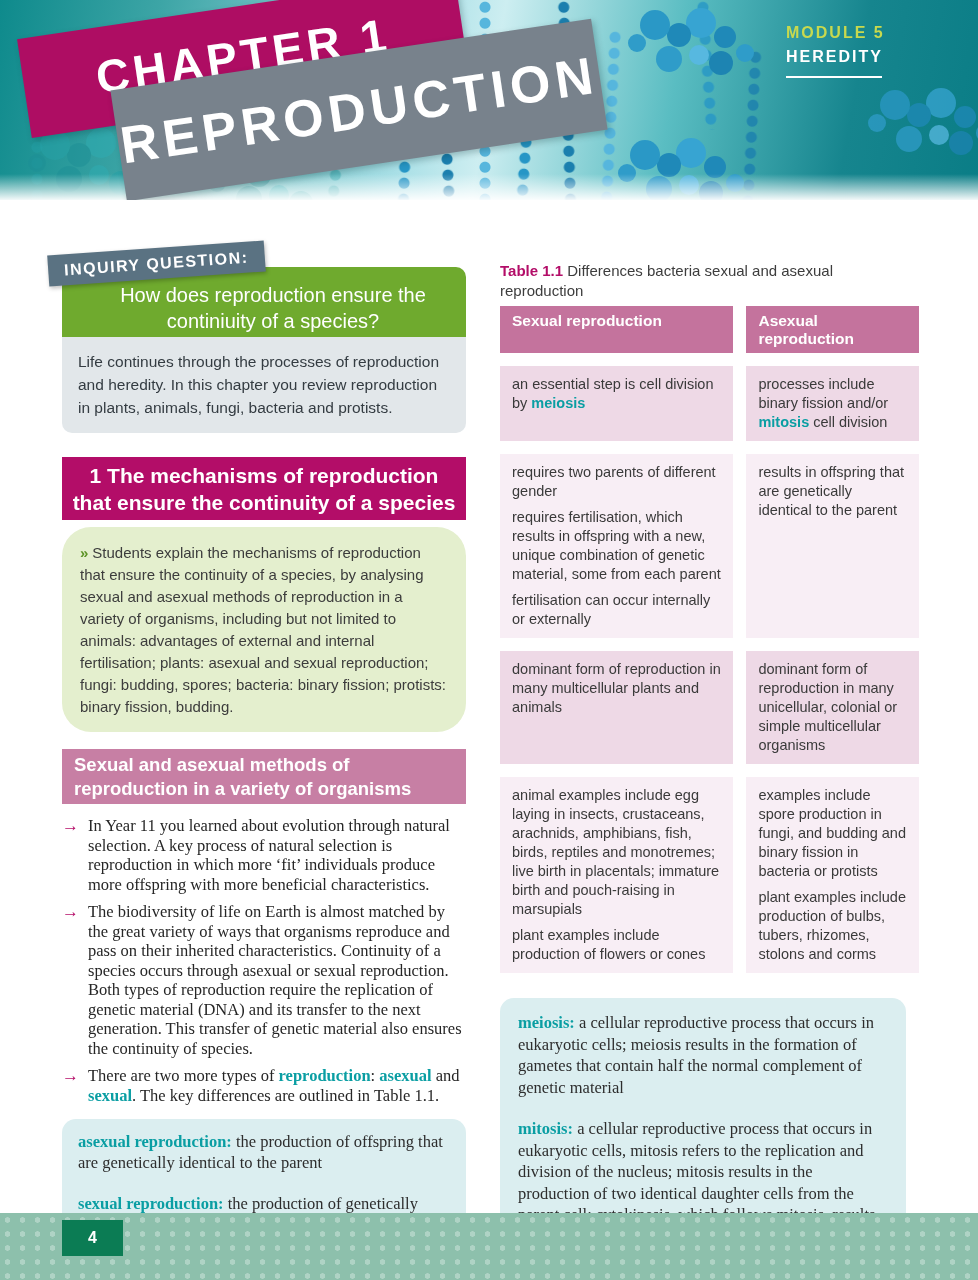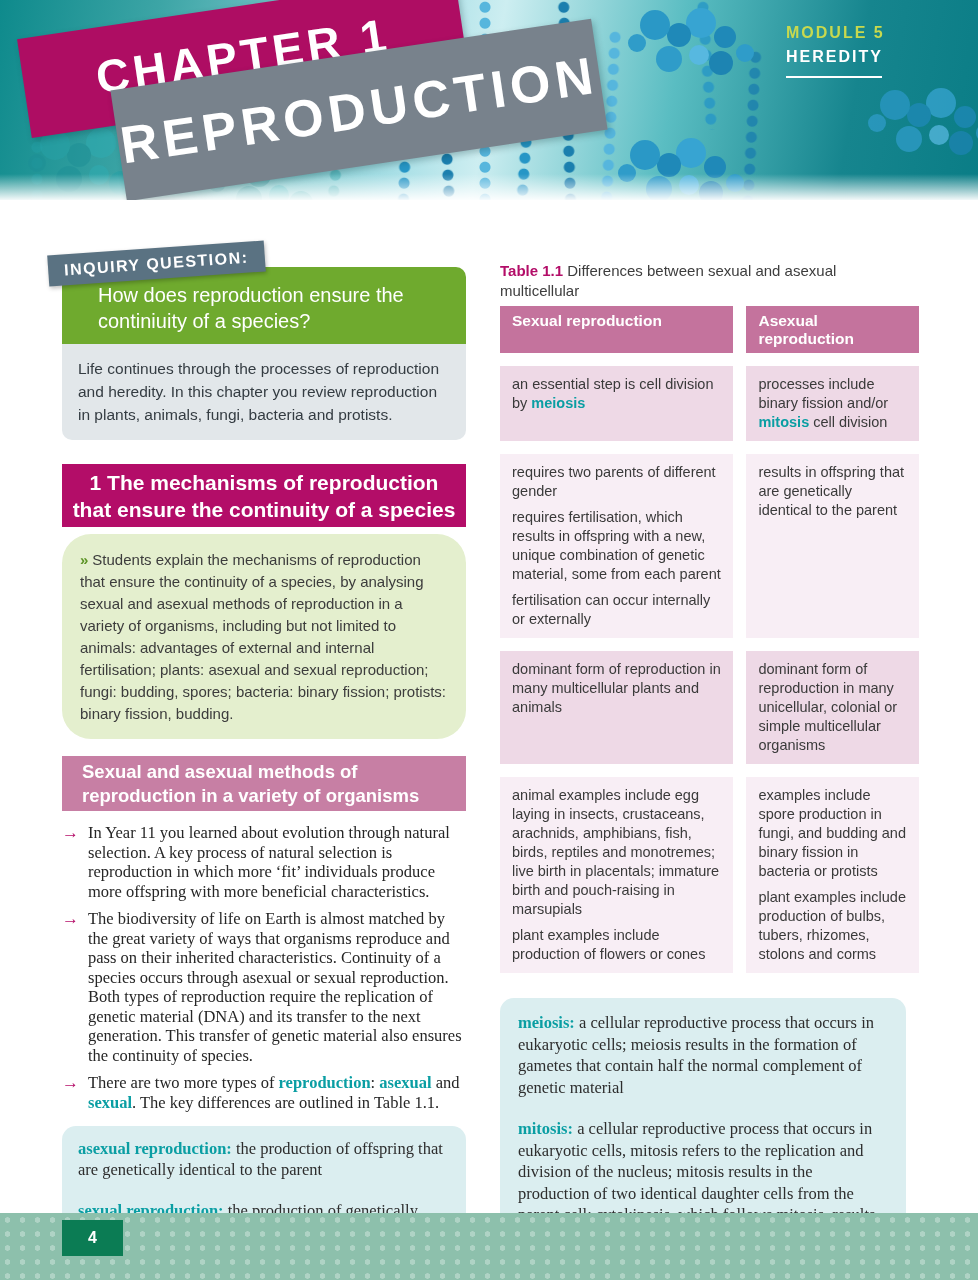--- a/index.html
+++ b/index.html
@@ -36,32 +36,32 @@
 
   
   .col-left  { position:absolute; left:62px;  top:248px; width:404px; }
   .col-right { position:absolute; left:500px; top:261px; width:406px; }
 
   
   .inquiry-banner { position:relative; display:inline-block; margin-left:-14px; transform:rotate(-4deg);
       background:#5a7282; color:#fff; font-size:16px; font-weight:bold; letter-spacing:1.5px;
       padding:7px 16px 6px; z-index:2; box-shadow:1px 2px 4px rgba(0,0,0,.25); }
   .q-green { margin-top:-12px; background:#6faa2e; border-radius:10px 10px 0 0;
-      padding:15px 18px 10px 36px; color:#fff; font-size:20px; line-height:26px; }
+      padding:15px 18px 3px 36px; color:#fff; font-size:20px; line-height:26px;text-align:center; }
   .q-gray { background:#e2e7ea; border-radius:0 0 10px 10px; padding:13px 16px 14px 16px;
       color:#343c42; font-size:15.5px; line-height:23px; }
 
   .sec-heading { margin-top:24px; background:#b30d68; color:#fff; text-align:center;
       font-size:21px; font-weight:bold; line-height:27px; padding:5px 8px 4px; min-height:63px; }
   .outcomes { margin-top:7px; background:#e4efce; padding:15px 18px 14px; color:#3c3c3c;
       font-size:15px; line-height:22px; min-height:156px;border-radius:29px; }
   .chev { color:#5d9426; font-weight:bold; margin-right:4px; }
 
   .sub-heading { margin-top:17px; background:#c77fa4; color:#fff; font-size:18.5px; font-weight:bold;
-      line-height:24px; padding:4px 20px 3px; min-height:49px; }
+      line-height:24px; padding:4px 12px 3px; min-height:49px; }
 
   .bullets { margin-top:12px; }
   .bullet { display:flex; margin-bottom:8px; }
   .bullet .arrow { flex:0 0 26px; color:#b50d68; font-weight:bold; font-size:17px; line-height:19.5px; }
   .bullet .btxt { flex:1; font-family:"Liberation Serif", serif; font-size:16.5px; line-height:19.5px; color:#262626; }
 
   .def-box { background:#dbeef0; border-radius:14px; padding:12px 16px;
       font-family:"Liberation Serif", serif; font-size:16.5px; line-height:21px; color:#2d2d2d; }
   .def-box p + p { margin-top:20px; }
   .def-left { margin-top:14px; min-height:130px; }
@@ -158,21 +158,21 @@
 
     <div class="def-box def-left">
       <p><span class="term">asexual reproduction:</span><span> the production of offspring that are genetically identical to the parent</span></p>
       <p><span class="term">sexual reproduction:</span><span> the production of genetically different offspring resulting from two parents, each producing gametes which fuse in a process called fertilisation</span></p>
     </div>
   </div>
 
   <div class="col-right">
 
     <p class="caption">
-      <span class="cap-label">Table 1.1</span><span> Differences between sexual and asexual multicellular</span>
+      <span class="cap-label">Table 1.1</span><span> Differences bacteria sexual and asexual reproduction</span>
     </p>
 
     <div class="dtable">
       <div class="th">Sexual reproduction</div>
       <div class="th">Asexual reproduction</div>
 
       <div class="td dark">
           <p><span>an essential step is cell division by </span><span class="term">meiosis</span></p>
         </div>
       <div class="td dark">

